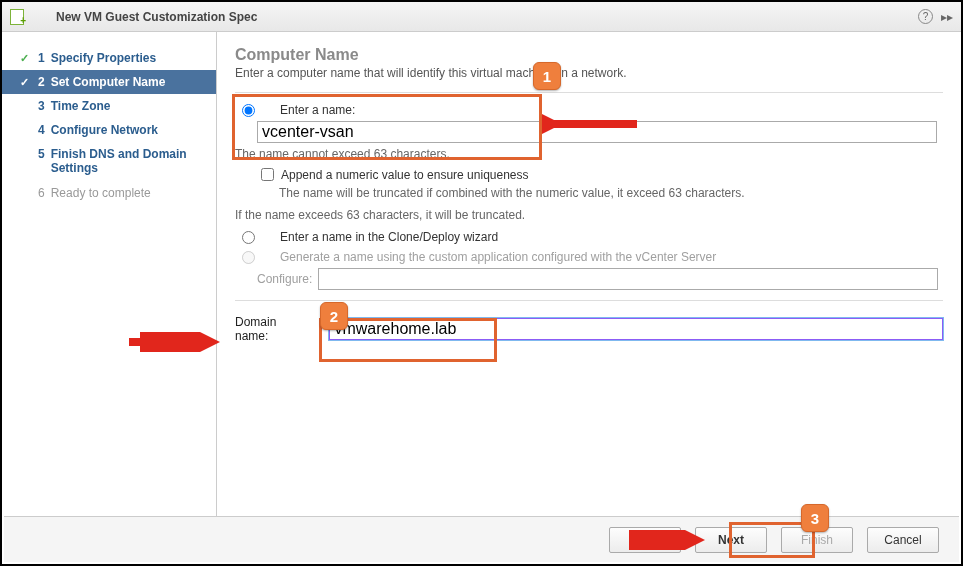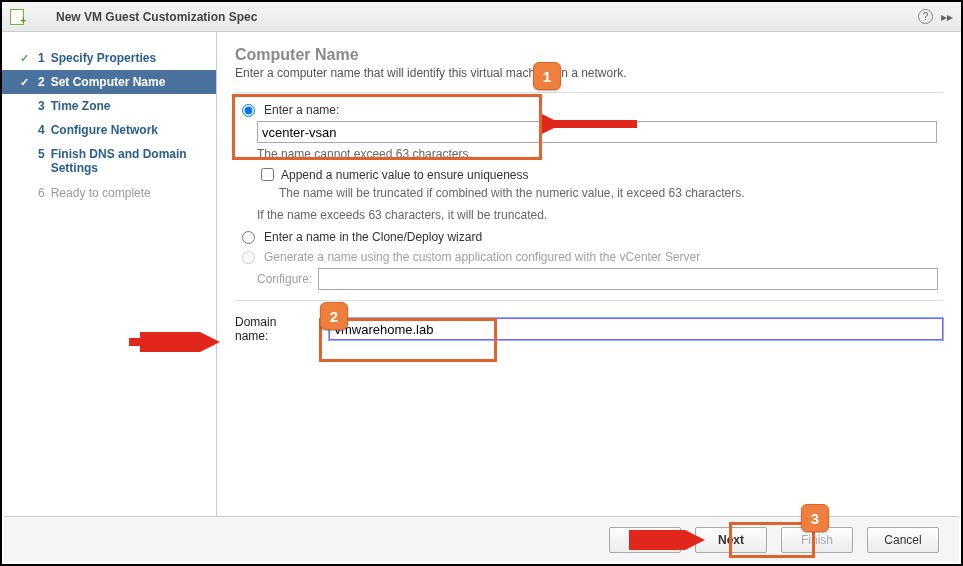--- a/index.html
+++ b/index.html
@@ -122,43 +122,42 @@
     margin-bottom: 12px;
   }
   .hr {
     border: none;
     border-top: 1px solid #ddd;
     margin: 8px 0 10px 0;
   }
   .option-row {
     display: flex;
     align-items: flex-start;
-    gap: 6px;
+    gap: 22px;
     margin-bottom: 4px;
     padding-left: 2px;
   }
   .option-row input[type=radio] {
     margin-top: 1px;
   }
   .option-sub {
-    margin-left: 22px;
     color: #666;
     margin-bottom: 8px;
   }
   .option-sub.tight { margin-bottom: 4px; }
   .name-input-wrap {
     margin-left: 22px;
     margin-bottom: 4px;
   }
   input.text {
     width: 680px;
     height: 22px;
     border: 1px solid #aaa;
     padding: 2px 4px;
-    font-size: 13px;
+    font-size: 16px;
     font-family: inherit;
   }
   .chk-row {
     display: flex;
     align-items: center;
     gap: 4px;
     margin-left: 22px;
     margin-bottom: 2px;
   }
   .disabled-opt { color: #a0a0a0; }

